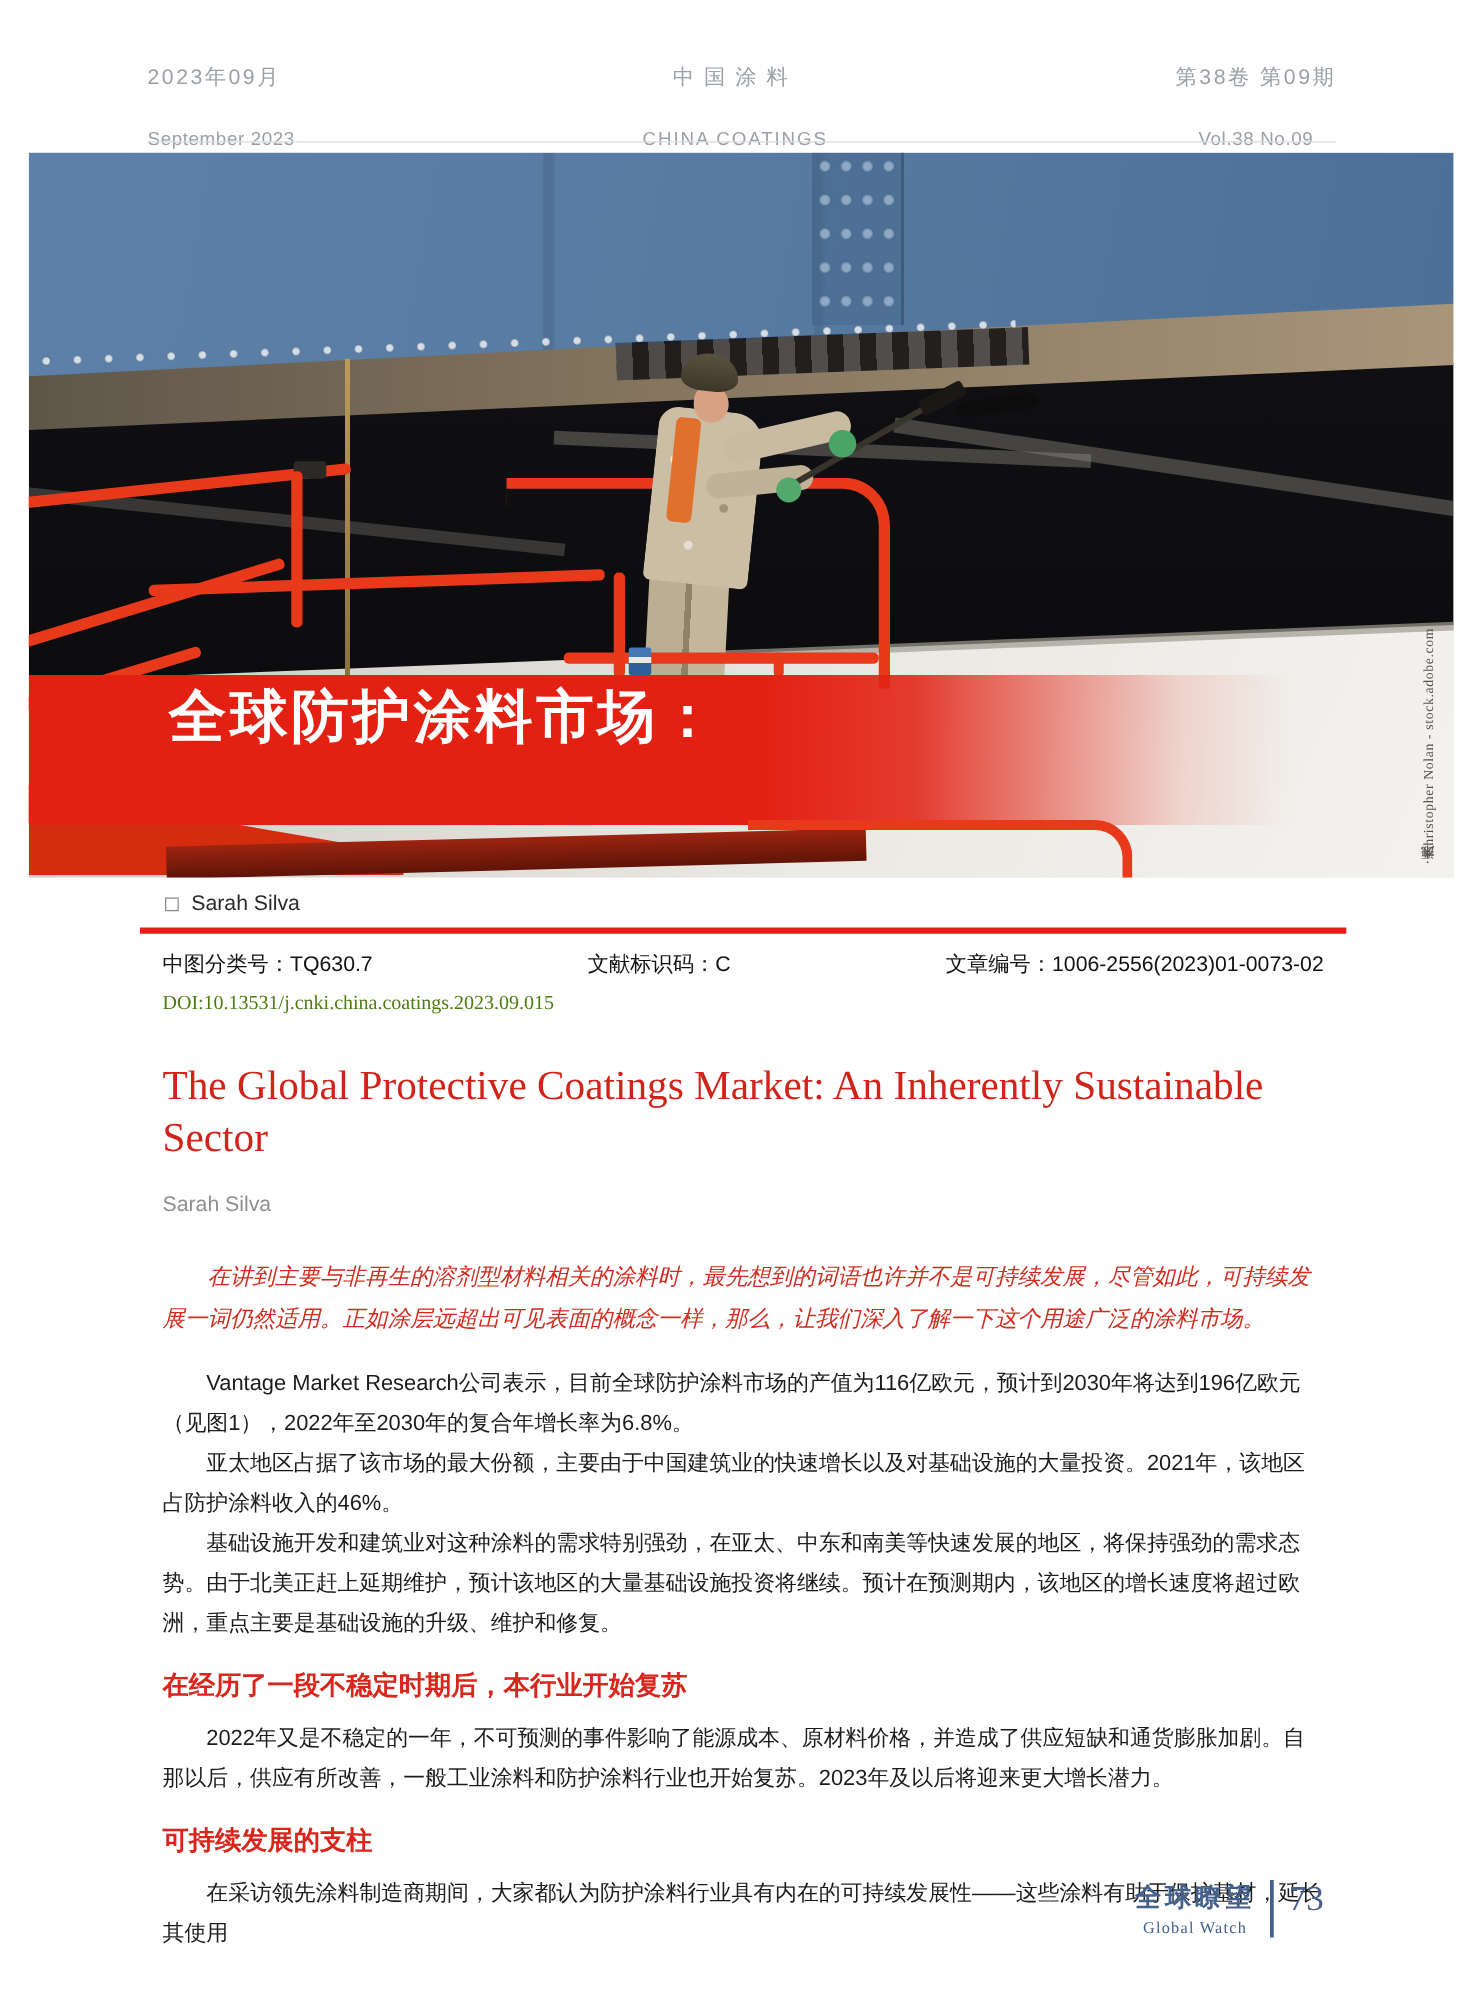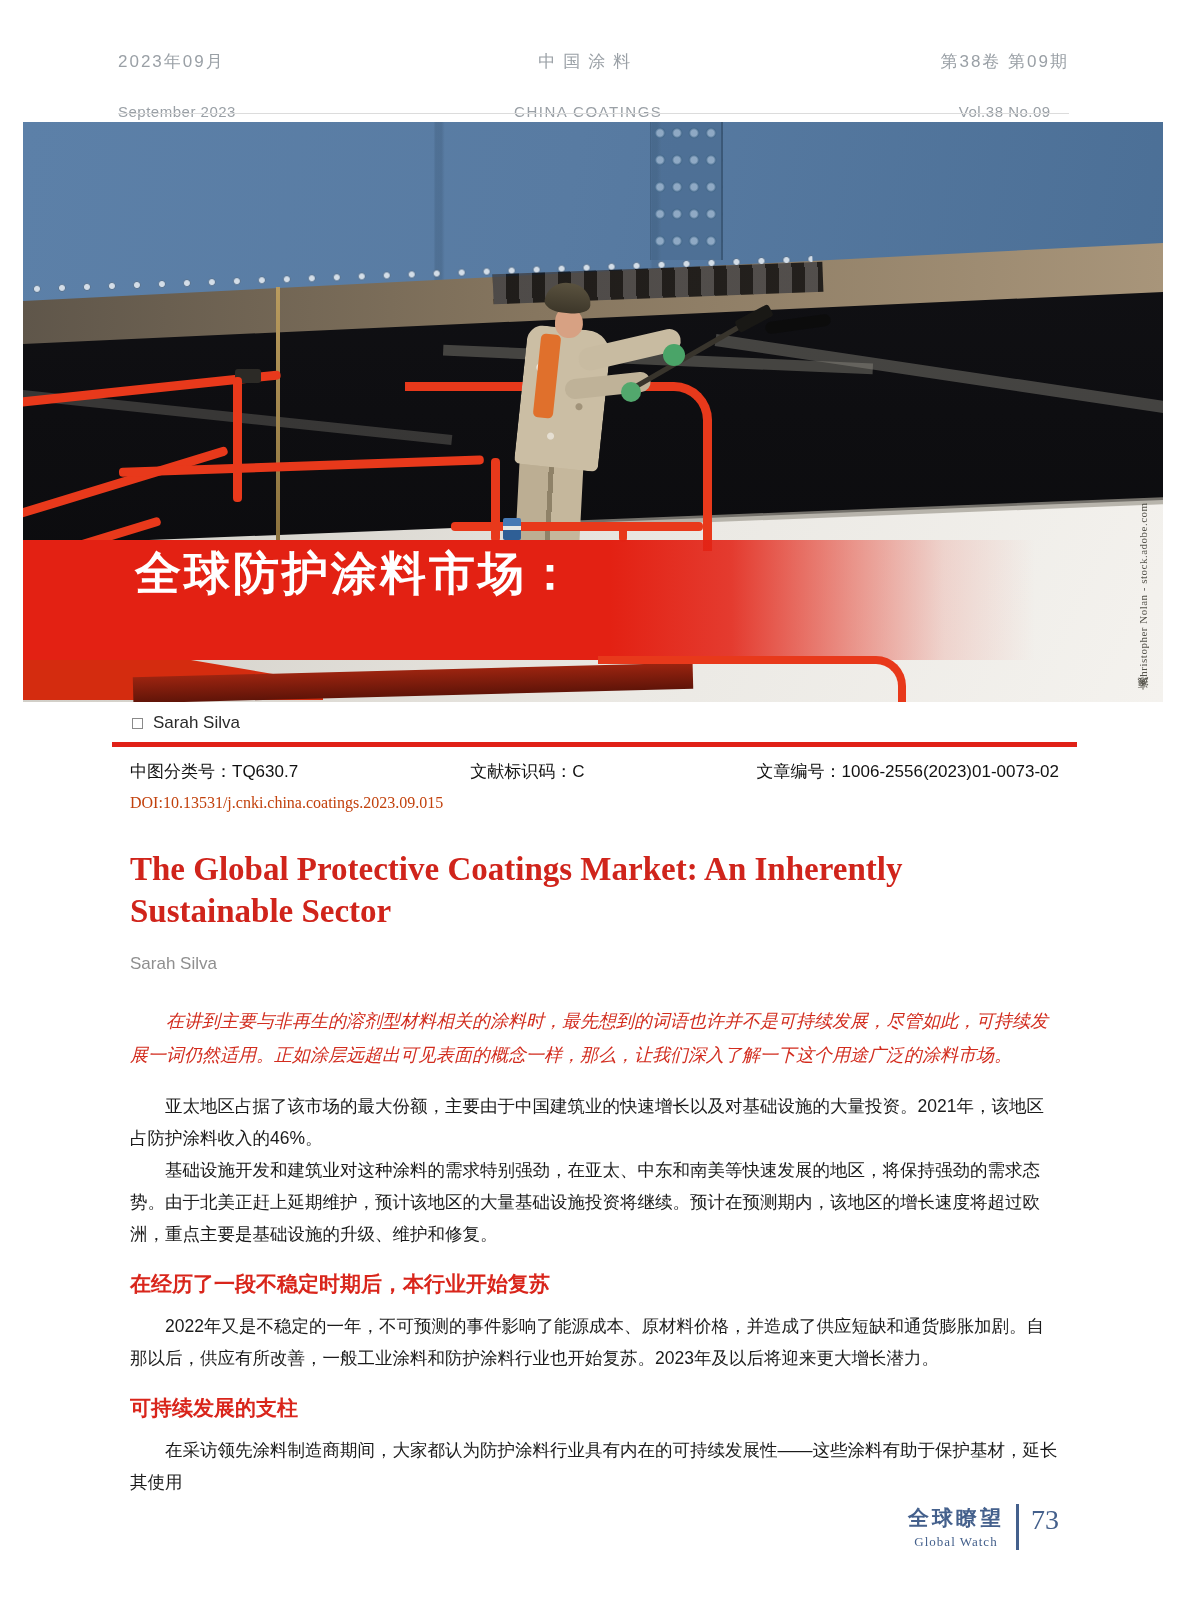--- a/index.html
+++ b/index.html
@@ -100,22 +100,22 @@
           border-right:8px solid #e8391b;border-radius:0 30px 0 0;}
   .credit{right:12px;top:330px;height:245px;writing-mode:vertical-rl;transform:rotate(180deg);
           font-family:"Liberation Serif",serif;font-size:11px;color:#55534b;letter-spacing:.5px;white-space:nowrap;}
 
   
   .content{position:absolute;left:130px;right:128px;top:703px;}
   .byline{display:flex;align-items:center;margin:10px 0 0 2px;font-size:17px;color:#2a2a2a;}
   .byline-sq{width:9px;height:9px;border:1.5px solid #8a8a8a;margin-right:10px;flex:0 0 auto;}
   .red-rule{height:5px;background:#e02117;margin:9px -18px 0 -18px;}
   .meta-row{display:flex;justify-content:space-between;margin-top:13px;font-size:17px;color:#111;}
-  .doi{margin-top:11px;font-family:"Liberation Serif",serif;font-size:16px;color:#c2410c;}
-  .en-title{margin-top:36px;width:900px;font-family:"Liberation Serif",serif;font-weight:bold;
+  .doi{margin-top:11px;font-family:"Liberation Serif",serif;font-size:16px;color:#4d7c0f;}
+  .en-title{margin-top:36px;width:900px;font-family:"Liberation Serif",serif;font-weight:normal;
             font-size:33px;line-height:42px;color:#d0241b;}
   .author2{margin-top:16px;font-size:17px;color:#8f8f8f;}
   .abstract{margin-top:30px;font-family:"Liberation Serif",serif;font-style:italic;
             font-size:18px;line-height:34px;color:#d22c1e;text-indent:2em;}
   .bodytext{margin-top:10px;}
   .bp{font-size:17.5px;line-height:32px;color:#1b1b1b;text-indent:2em;margin:0;}
   .sec-heading{font-size:21px;font-weight:bold;color:#d9251b;margin:20px 0 12px;}
 
   
   .page-footer{position:absolute;right:128px;bottom:50px;display:flex;gap:12px;color:#44608c;}
@@ -210,20 +210,21 @@
       <span>文章编号：1006-2556(2023)01-0073-02</span>
     </div>
     <div class="doi">DOI:10.13531/j.cnki.china.coatings.2023.09.015</div>
 
     <h1 class="en-title">The Global Protective Coatings Market: An Inherently Sustainable Sector</h1>
     <div class="author2">Sarah Silva</div>
 
     <p class="abstract">在讲到主要与非再生的溶剂型材料相关的涂料时，最先想到的词语也许并不是可持续发展，尽管如此，可持续发展一词仍然适用。正如涂层远超出可见表面的概念一样，那么，让我们深入了解一下这个用途广泛的涂料市场。</p>
 
     <div class="bodytext">
+      <p class="bp">Vantage Market Research公司表示，目前全球防护涂料市场的产值为116亿欧元，预计到2030年将达到196亿欧元（见图1），2022年至2030年的复合年增长率为6.8%。</p>
       <p class="bp">亚太地区占据了该市场的最大份额，主要由于中国建筑业的快速增长以及对基础设施的大量投资。2021年，该地区占防护涂料收入的46%。</p>
       <p class="bp">基础设施开发和建筑业对这种涂料的需求特别强劲，在亚太、中东和南美等快速发展的地区，将保持强劲的需求态势。由于北美正赶上延期维护，预计该地区的大量基础设施投资将继续。预计在预测期内，该地区的增长速度将超过欧洲，重点主要是基础设施的升级、维护和修复。</p>
 
       <h3 class="sec-heading">在经历了一段不稳定时期后，本行业开始复苏</h3>
       <p class="bp">2022年又是不稳定的一年，不可预测的事件影响了能源成本、原材料价格，并造成了供应短缺和通货膨胀加剧。自那以后，供应有所改善，一般工业涂料和防护涂料行业也开始复苏。2023年及以后将迎来更大增长潜力。</p>
 
       <h3 class="sec-heading">可持续发展的支柱</h3>
       <p class="bp">在采访领先涂料制造商期间，大家都认为防护涂料行业具有内在的可持续发展性——这些涂料有助于保护基材，延长其使用</p>
     </div>
   </div>

